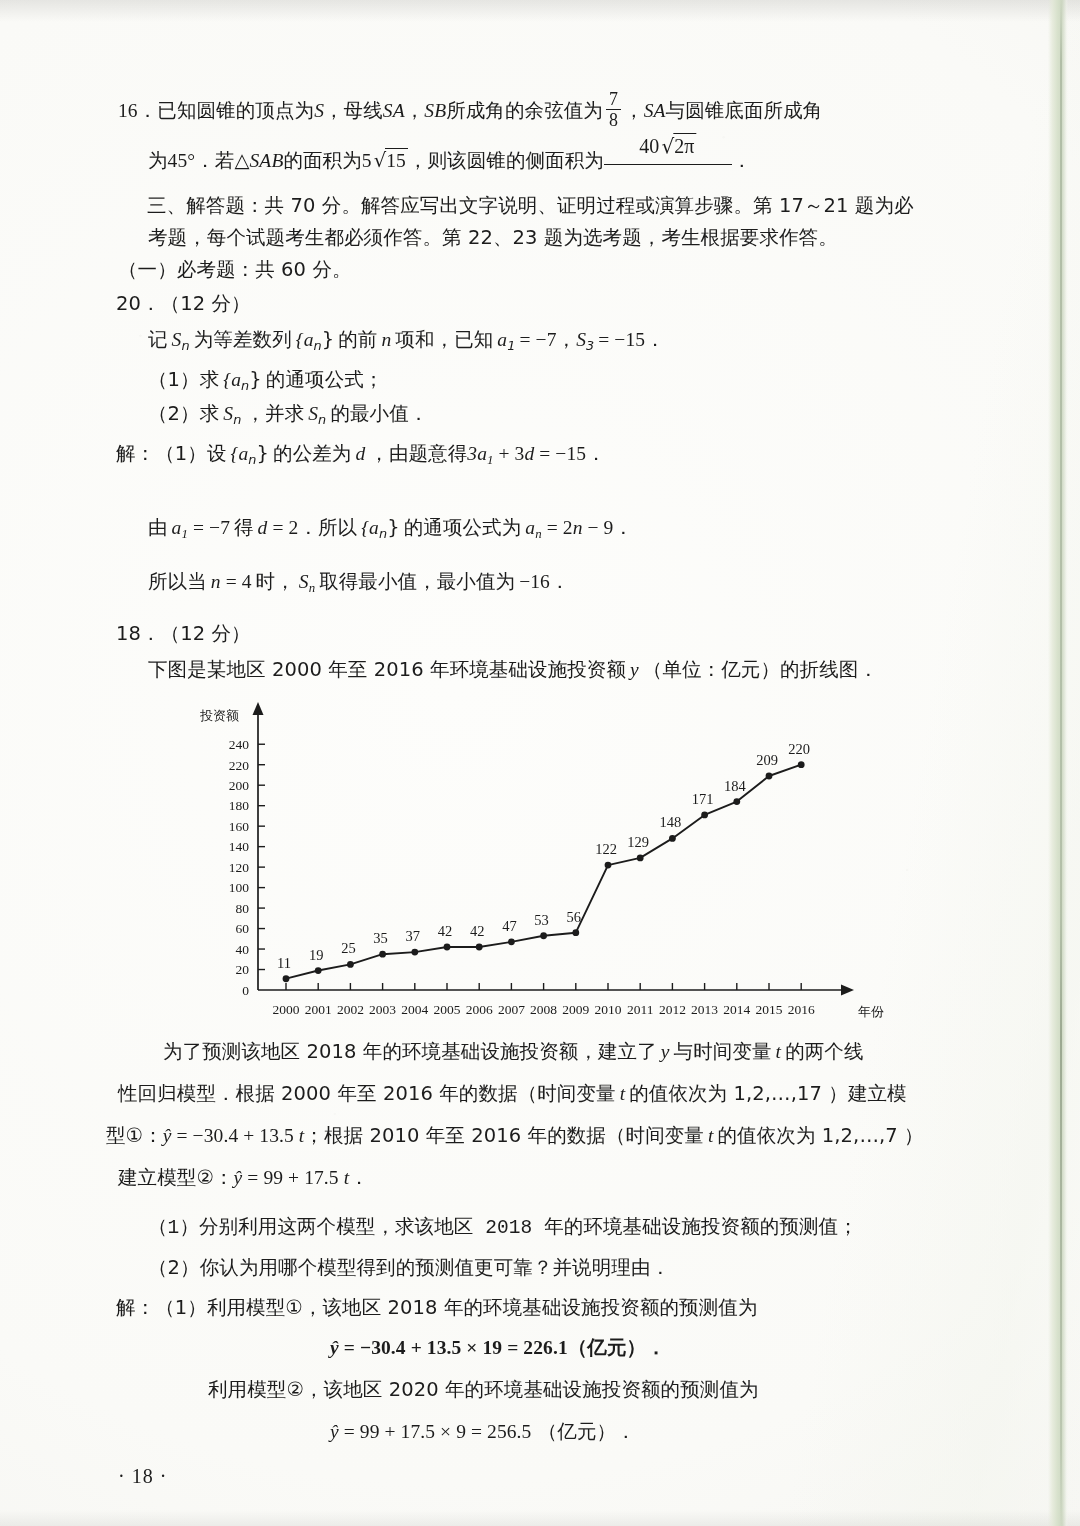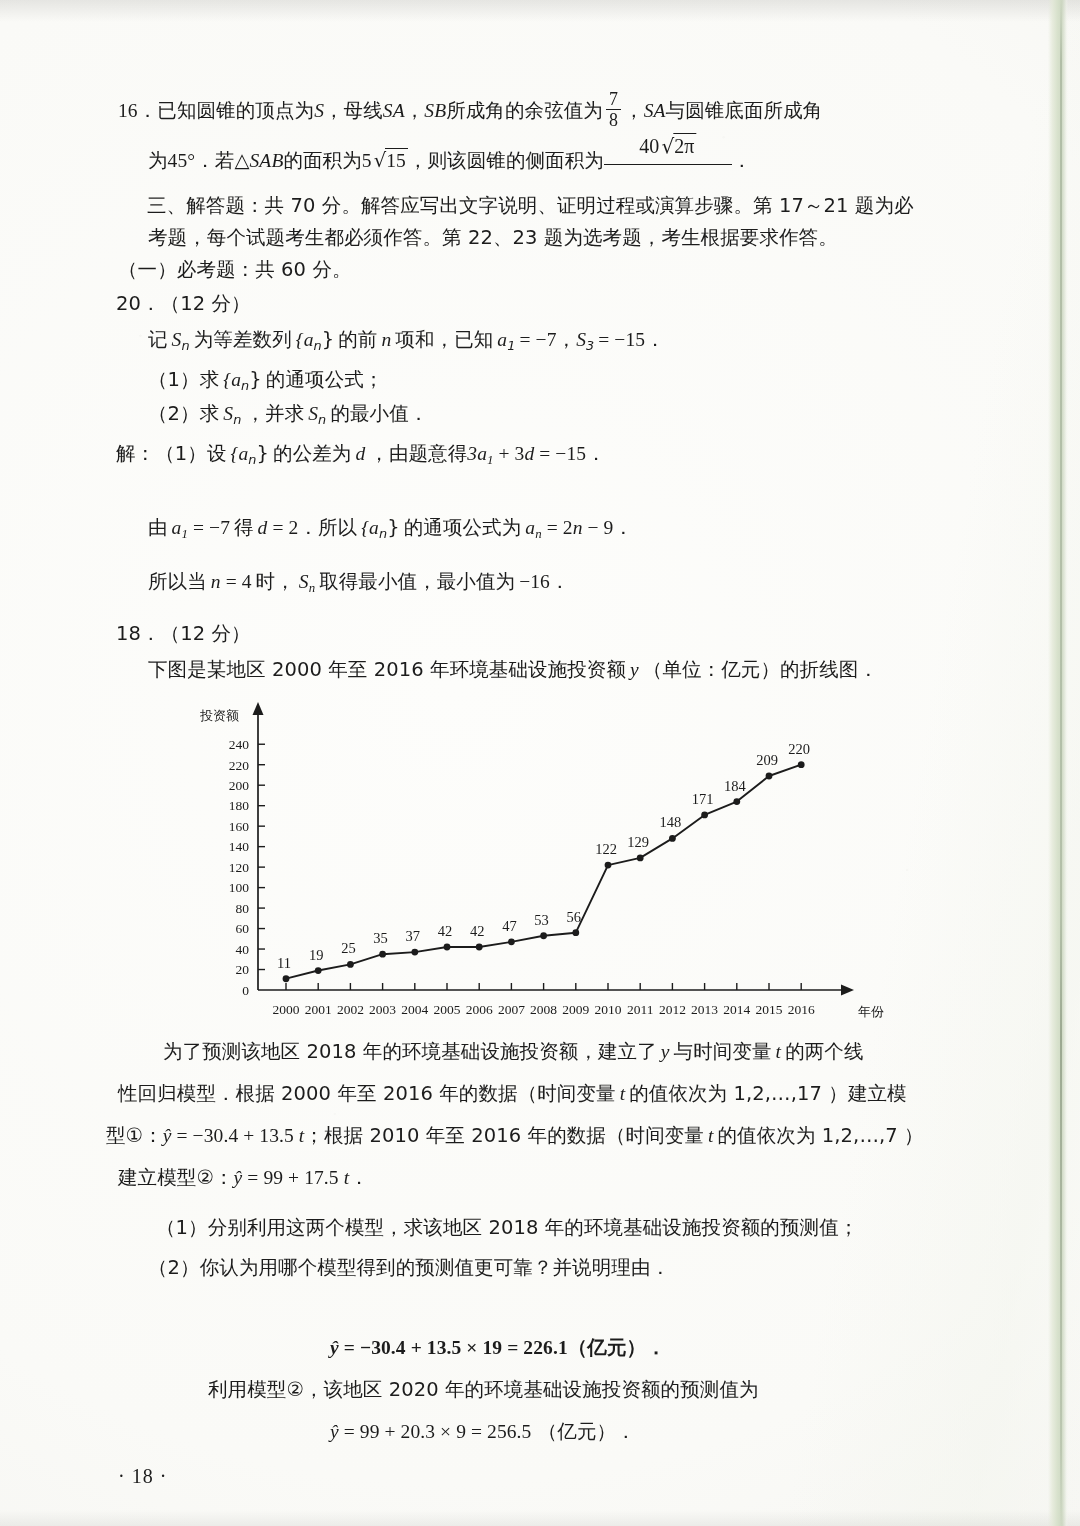--- a/index.html
+++ b/index.html
@@ -324,29 +324,32 @@
   <div class="ln han" style="left:118px; top:1082px;">
     <span>性回归模型．根据 2000 年至 2016 年的数据（时间变量</span> <span class="it">t</span> <span>的值依次为 1,2,…,17 ）建立模</span>
   </div>
   <div class="ln han" style="left:106px; top:1124px;">
     <span>型①：</span><span class="num" style="font-style:italic;">ŷ</span><span class="num"> = −30.4 + 13.5 <span class="it">t</span></span><span>；根据 2010 年至 2016 年的数据（时间变量</span> <span class="it">t</span> <span>的值依次为 1,2,…,7 ）</span>
   </div>
   <div class="ln han" style="left:118px; top:1166px;">
     <span>建立模型②：</span><span class="num" style="font-style:italic;">ŷ</span><span class="num"> = 99 + 17.5 <span class="it">t</span></span><span>．</span>
   </div>
 
-  <div class="ln han" style="left:156px; top:1216px;">（1）分别利用这两个模型，求该地区 2018 年的环境基础设施投资额的预测值；</div>
+  <div class="ln han" style="left:148px; top:1216px;font-family:Liberation Mono, monospace;">（1）分别利用这两个模型，求该地区 2018 年的环境基础设施投资额的预测值；</div>
   <div class="ln han" style="left:148px; top:1256px;">（2）你认为用哪个模型得到的预测值更可靠？并说明理由．</div>
 
+  <div class="ln han" style="left:116px; top:1296px;">
+    <span>解：</span><span>（1）利用模型①，该地区 2018 年的环境基础设施投资额的预测值为</span>
+  </div>
 
   <div class="ln han" style="left:330px; top:1336px;font-weight:bold;">
     <span class="num" style="font-style:italic;">ŷ</span><span class="num"> = −30.4 + 13.5 × 19 = 226.1</span><span>（亿元）．</span>
   </div>
 
   <div class="ln han" style="left:208px; top:1378px;">利用模型②，该地区 2020 年的环境基础设施投资额的预测值为</div>
 
   <div class="ln han" style="left:330px; top:1420px;">
-    <span class="num" style="font-style:italic;">ŷ</span><span class="num"> = 99 + 20.3 × 9 = 256.5</span><span>&nbsp;（亿元）．</span>
+    <span class="num" style="font-style:italic;">ŷ</span><span class="num"> = 99 + 17.5 × 9 = 256.5</span><span>&nbsp;（亿元）．</span>
   </div>
 
   <div id="footer">· 18 ·</div>
 
 </div>
 
 </body></html>

